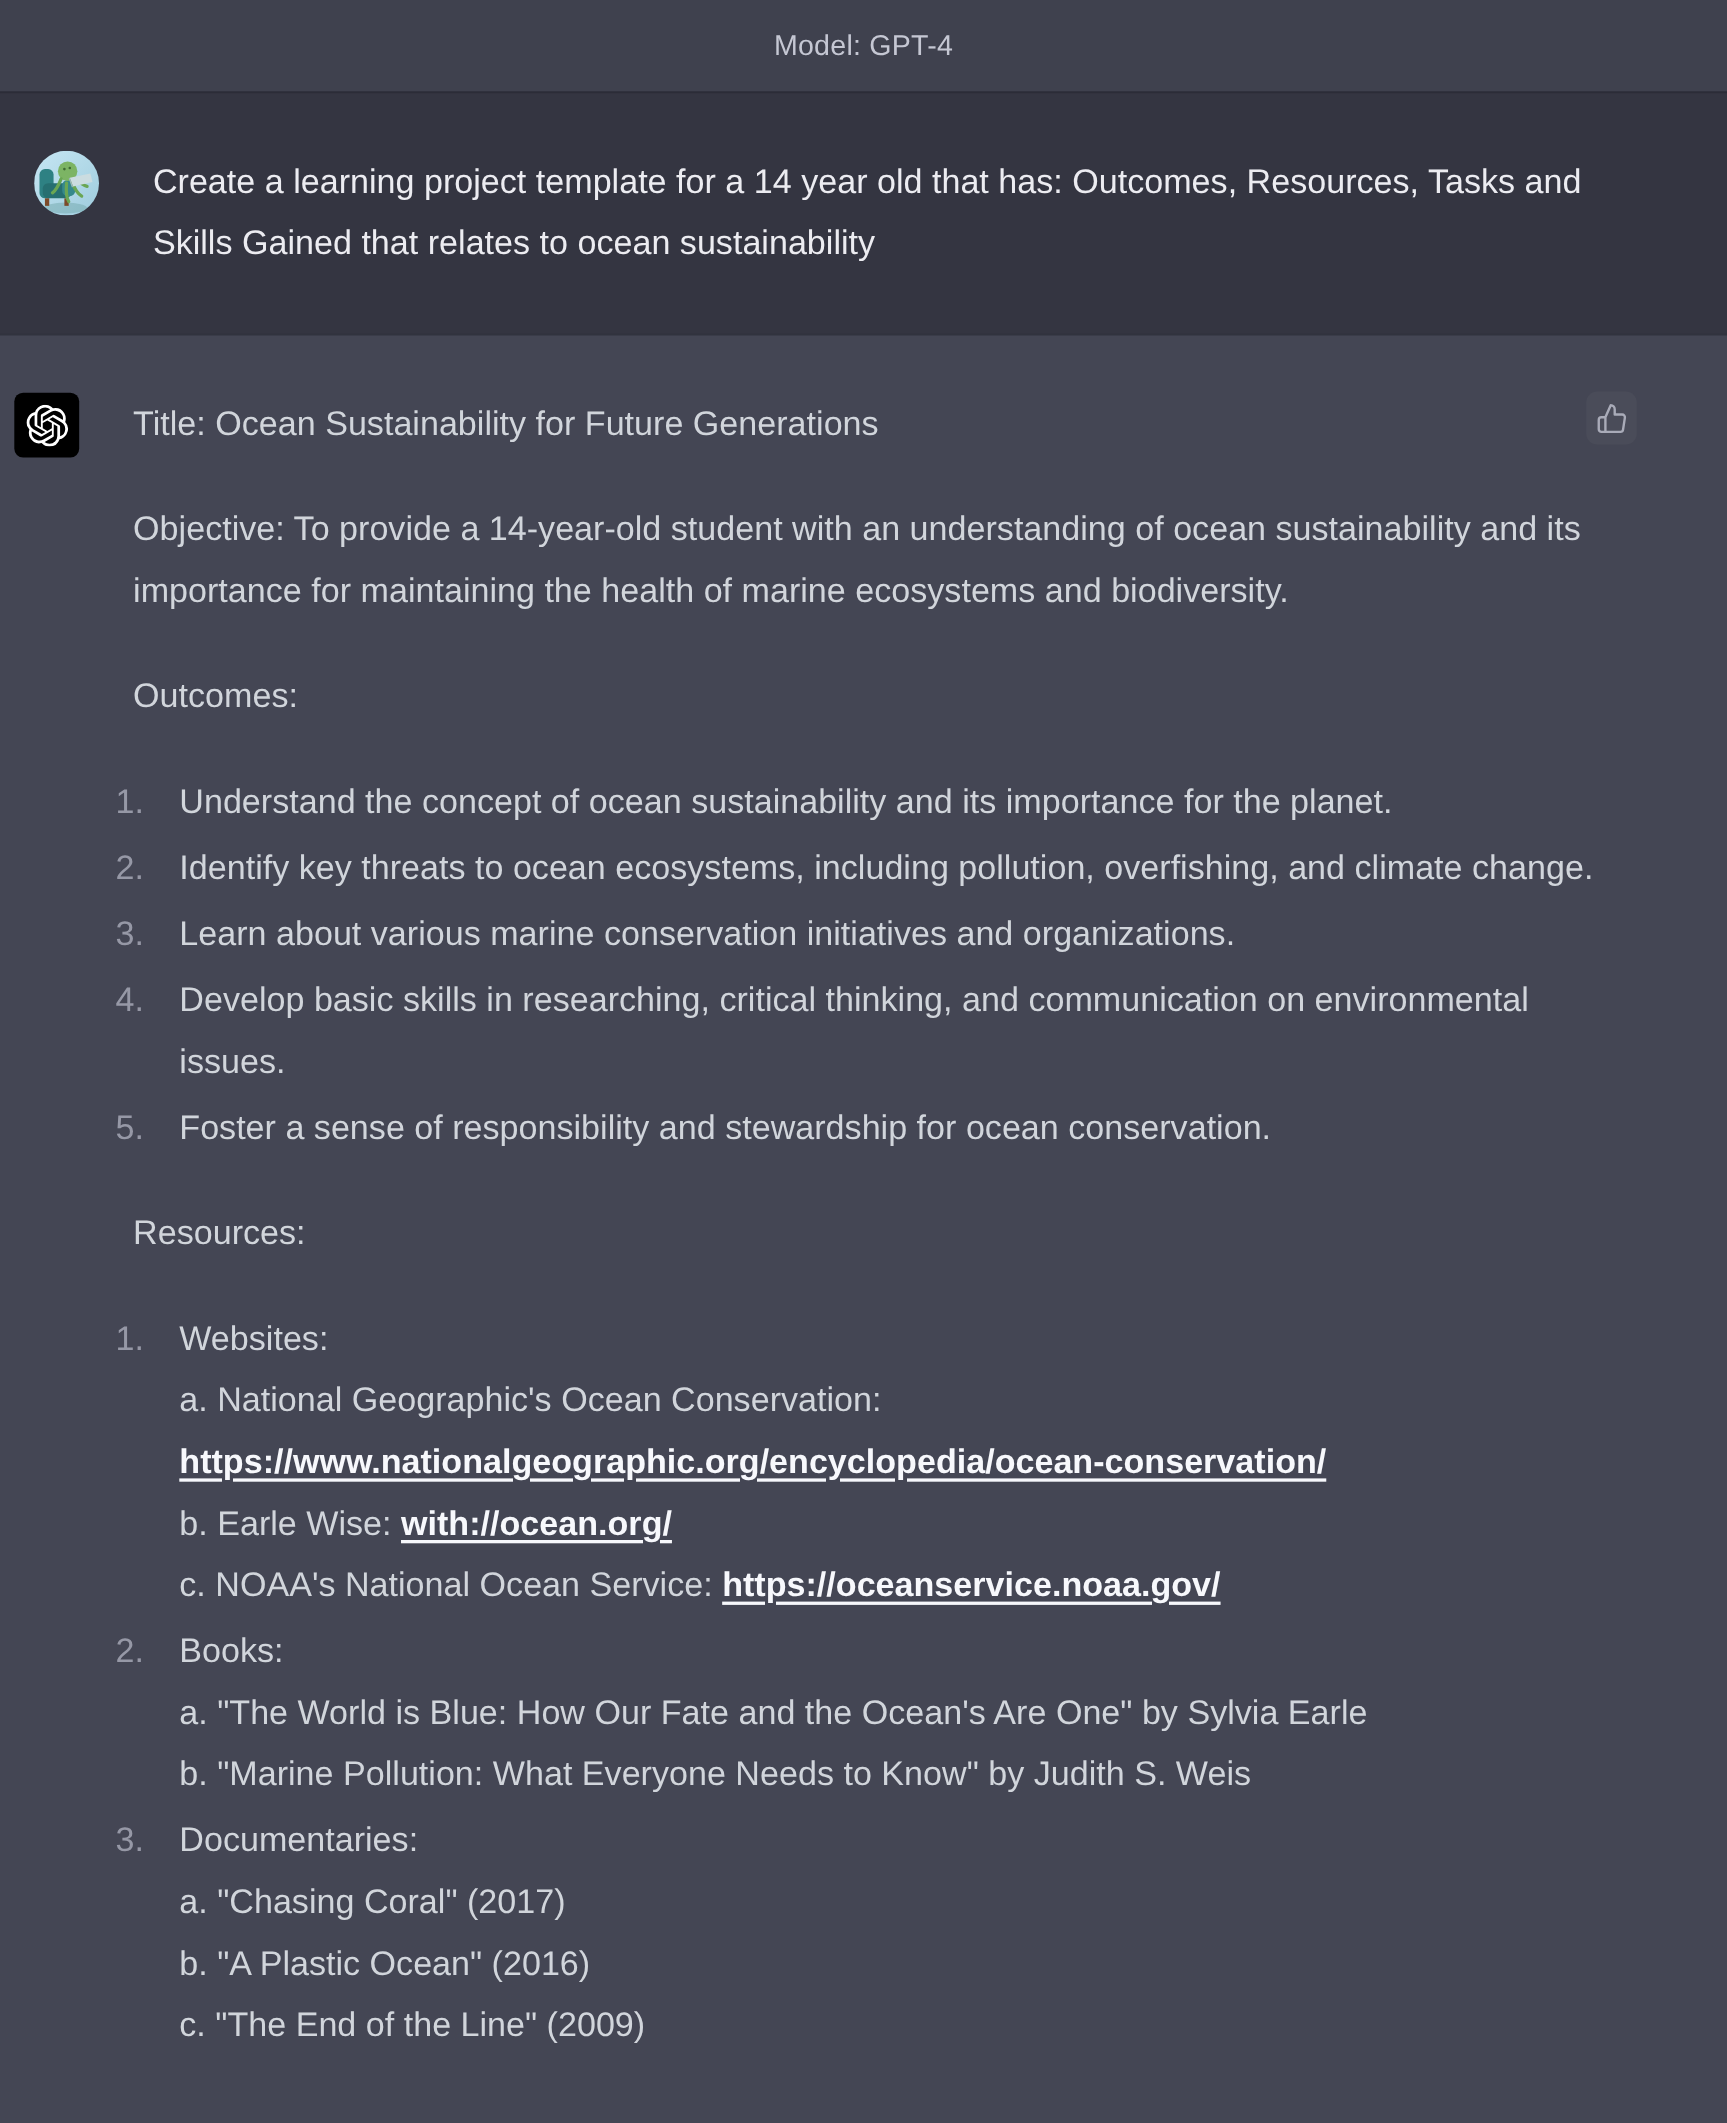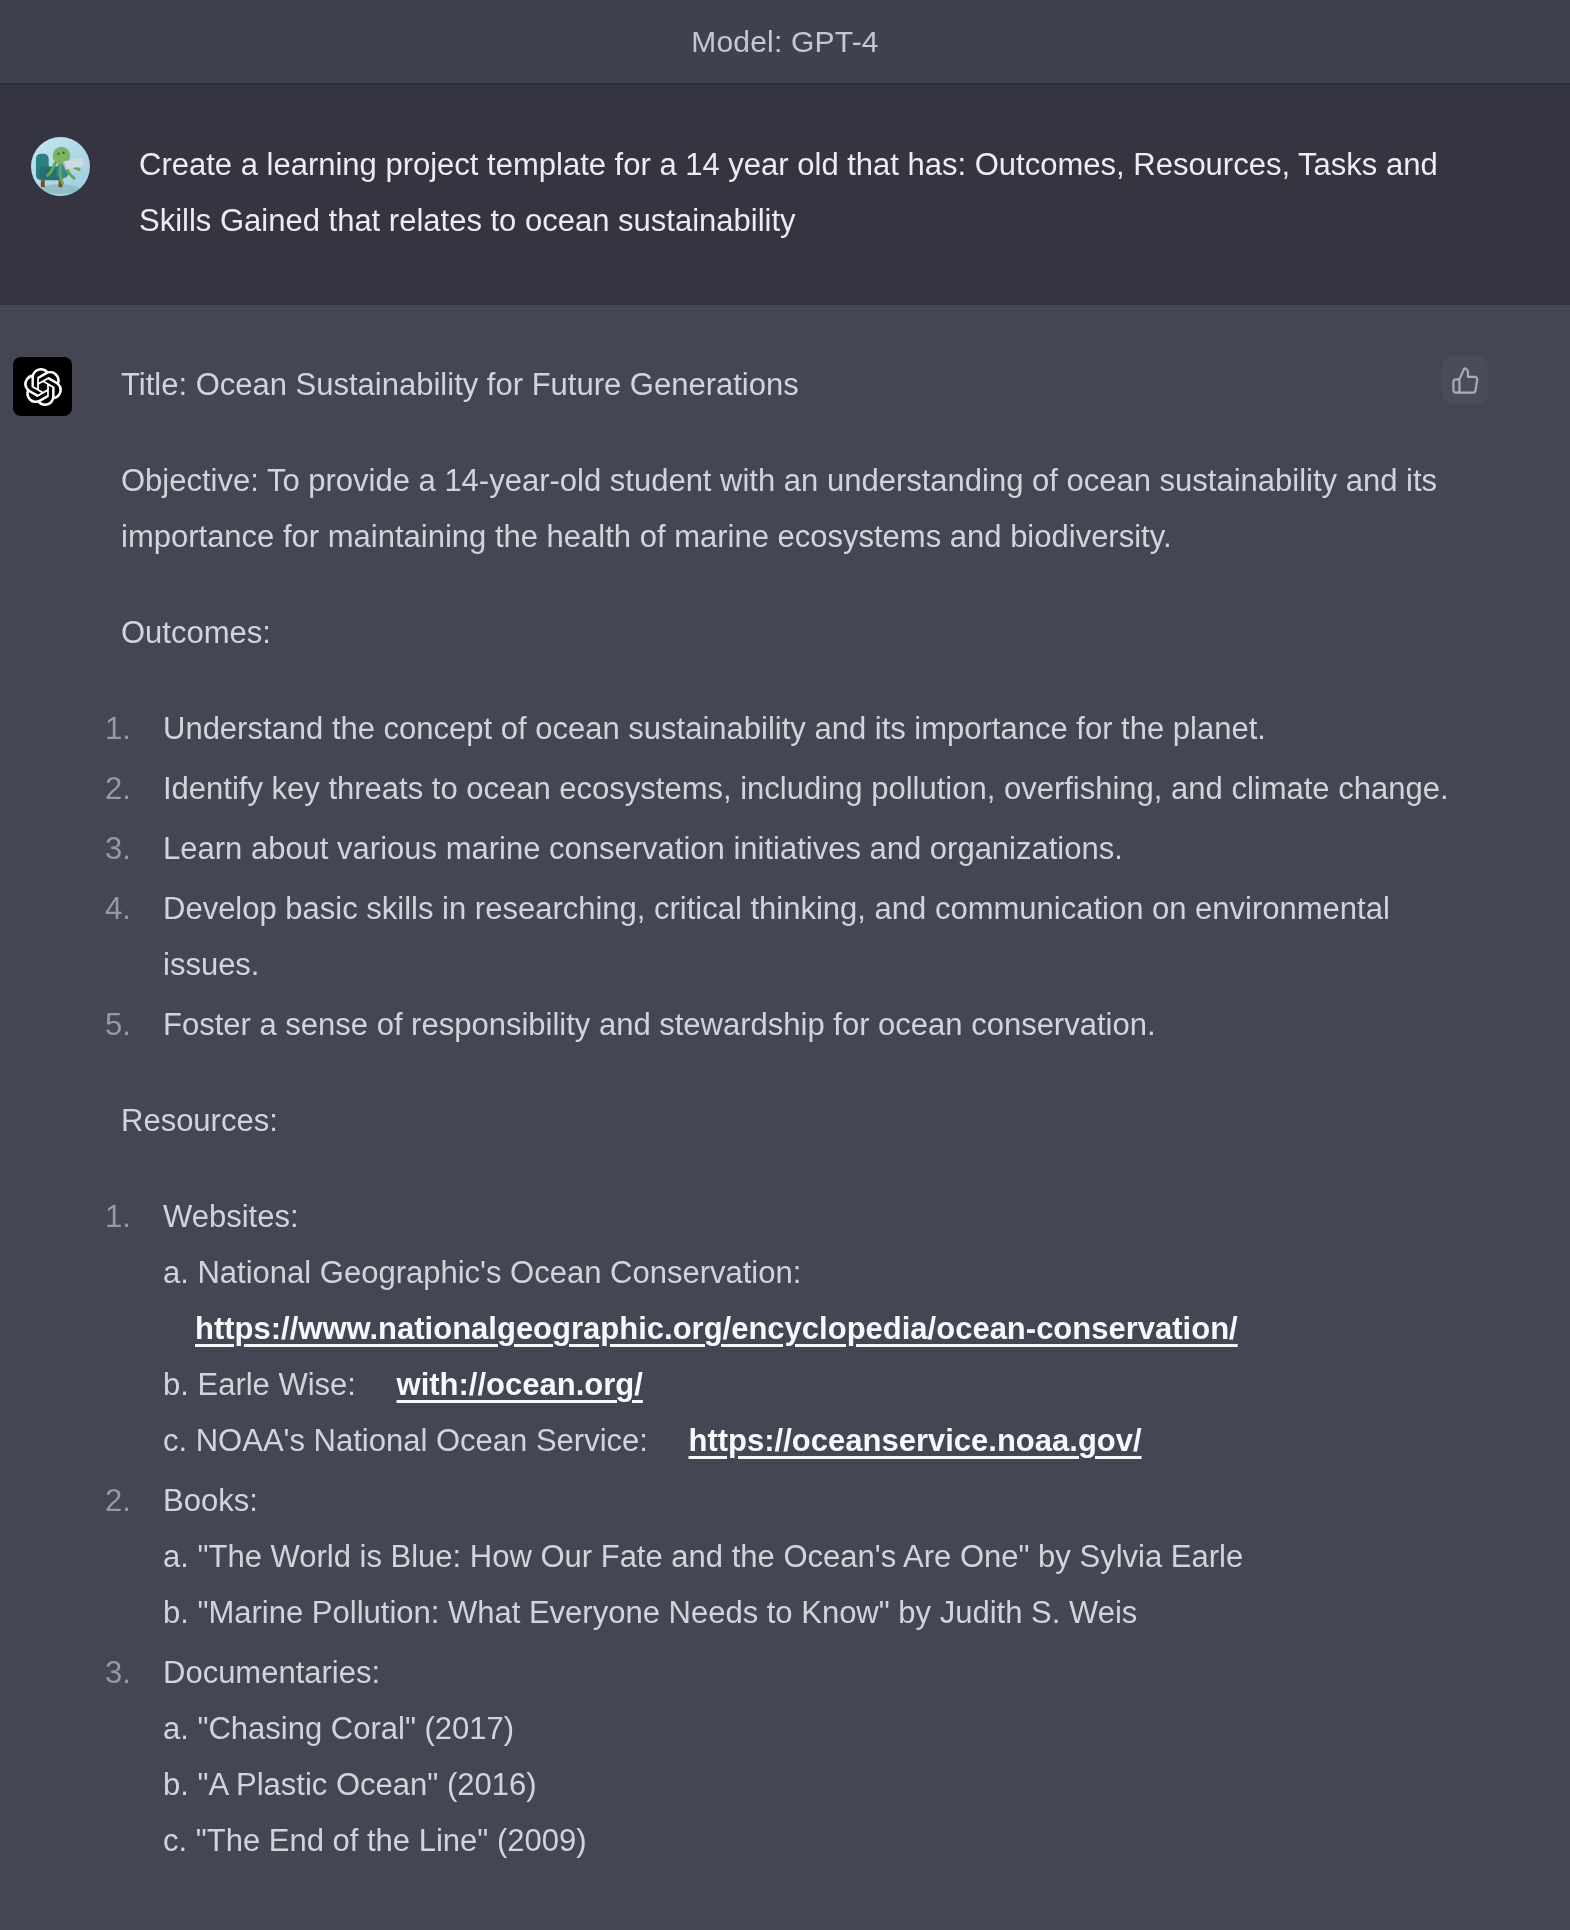--- a/index.html
+++ b/index.html
@@ -13,21 +13,21 @@
   
   .topbar{
     height:85px;
     background:#3F414E;
     display:flex;align-items:center;justify-content:center;
     border-bottom:2px solid rgba(27,28,36,0.55);
     box-sizing:border-box;
   }
   .topbar .model-label{
     color:#C5C7D3;
-    font-size:30px;
+    font-size:26px;
     letter-spacing:.2px;
   }
   
   .row{
     position:relative;
     box-sizing:border-box;
     display:flex;
     align-items:flex-start;
   }
   .row.user{
@@ -72,21 +72,20 @@
     color:#9698A6;
   }
   .li-body{flex:1;min-width:0;}
   .link{
     color:#F7F8FC;
     font-weight:700;
     text-decoration:underline;
     text-underline-offset:5px;
     cursor:pointer;
     word-break:keep-all;
-    margin-left:32px;
   }
   
   .fb-btn{
     position:absolute;
     top:51px;right:82px;
     width:46px;height:48px;
     background:#4A4C59;
     border:none;border-radius:10px;
     display:flex;align-items:center;justify-content:center;
     cursor:pointer;

